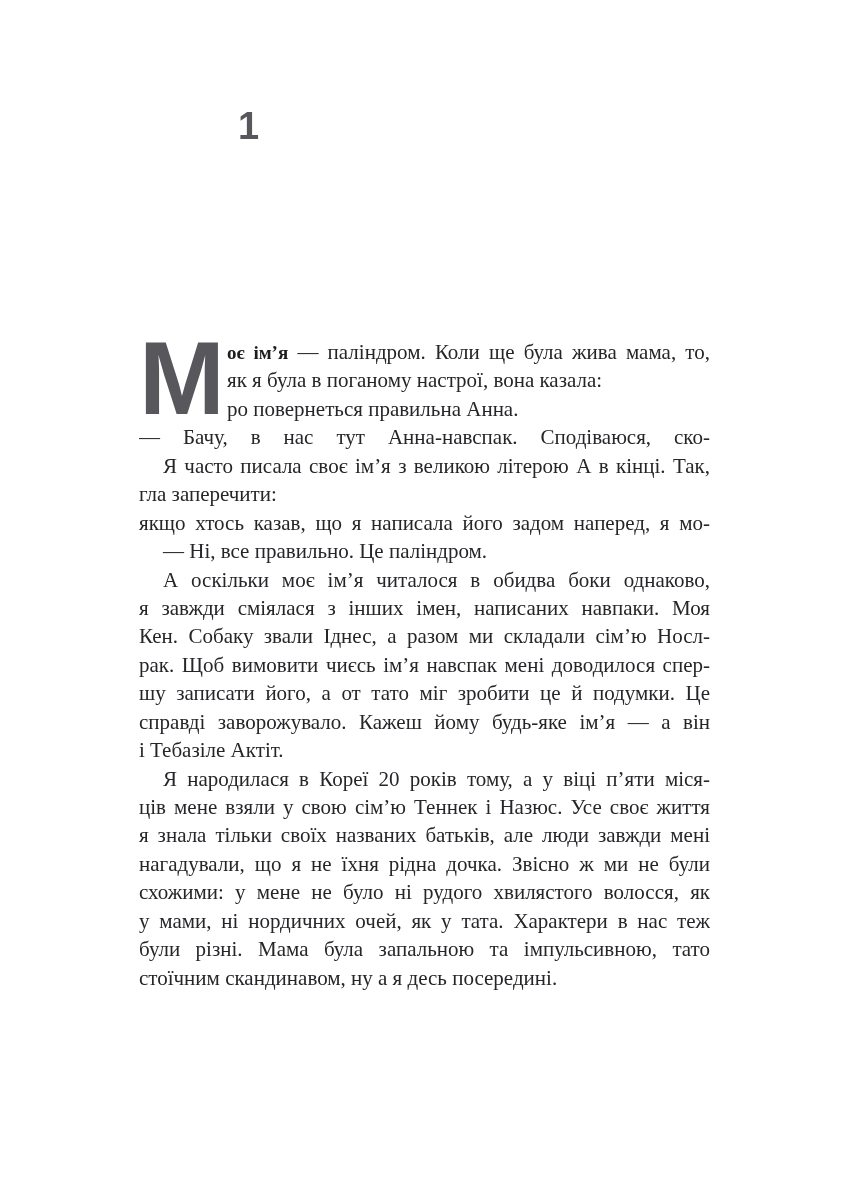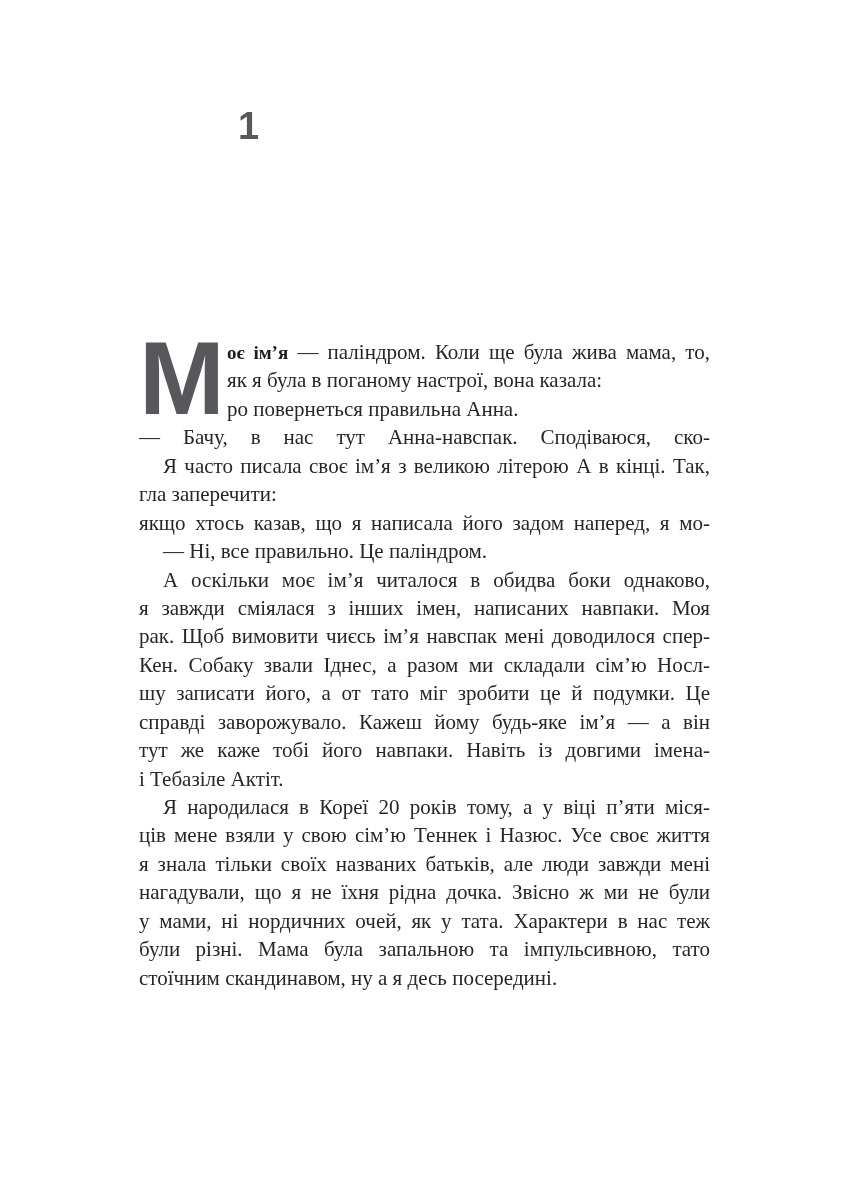--- a/index.html
+++ b/index.html
@@ -66,27 +66,27 @@
   <div class="ln"><span class="lead-bold">оє ім’я</span><span> — паліндром. Коли ще була жива мама, то,</span></div>
       <div class="ln last">як я була в поганому настрої, вона казала:</div>
       <div class="ln last">ро повернеться правильна Анна.</div>
       <div class="ln">— Бачу, в нас тут Анна-навспак. Сподіваюся, ско-</div>
       <div class="ln indent">Я часто писала своє ім’я з великою літерою А в кінці. Так,</div>
       <div class="ln last">гла заперечити:</div>
       <div class="ln">якщо хтось казав, що я написала його задом наперед, я мо-</div>
       <div class="ln indent last">— Ні, все правильно. Це паліндром.</div>
       <div class="ln indent">А оскільки моє ім’я читалося в обидва боки однаково,</div>
       <div class="ln">я завжди сміялася з інших імен, написаних навпаки. Моя</div>
+      <div class="ln">Кен. Собаку звали Іднес, а разом ми складали сім’ю Носл-</div>
       <div class="ln">рак. Щоб вимовити чиєсь ім’я навспак мені доводилося спер-</div>
-      <div class="ln">Кен. Собаку звали Іднес, а разом ми складали сім’ю Носл-</div>
       <div class="ln">шу записати його, а от тато міг зробити це й подумки. Це</div>
       <div class="ln">справді заворожувало. Кажеш йому будь-яке ім’я — а він</div>
-      <div class="ln">тут же каже тобі його навпаки. Навіть із довгими імена-</div>
       <div class="ln last">і Тебазіле Актіт.</div>
       <div class="ln indent">Я народилася в Кореї 20 років тому, а у віці п’яти міся-</div>
       <div class="ln">ців мене взяли у свою сім’ю Теннек і Назюс. Усе своє життя</div>
       <div class="ln">я знала тільки своїх названих батьків, але люди завжди мені</div>
       <div class="ln">нагадували, що я не їхня рідна дочка. Звісно ж ми не були</div>
+      <div class="ln">схожими: у мене не було ні рудого хвилястого волосся, як</div>
       <div class="ln">у мами, ні нордичних очей, як у тата. Характери в нас теж</div>
       <div class="ln">були різні. Мама була запальною та імпульсивною, тато</div>
       <div class="ln last">стоїчним скандинавом, ну а я десь посередині.</div>
     </div>
 </div>
 
 </body></html>

